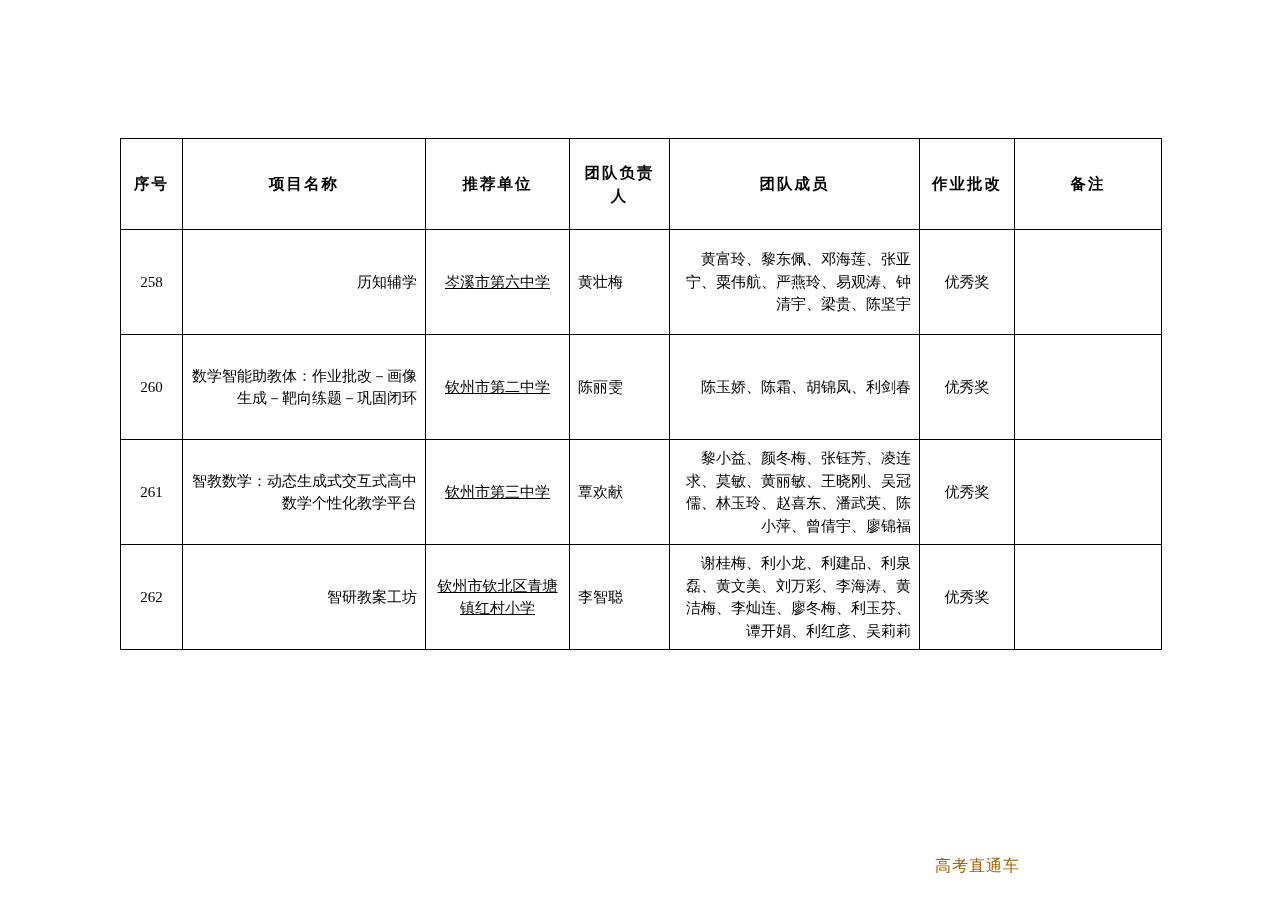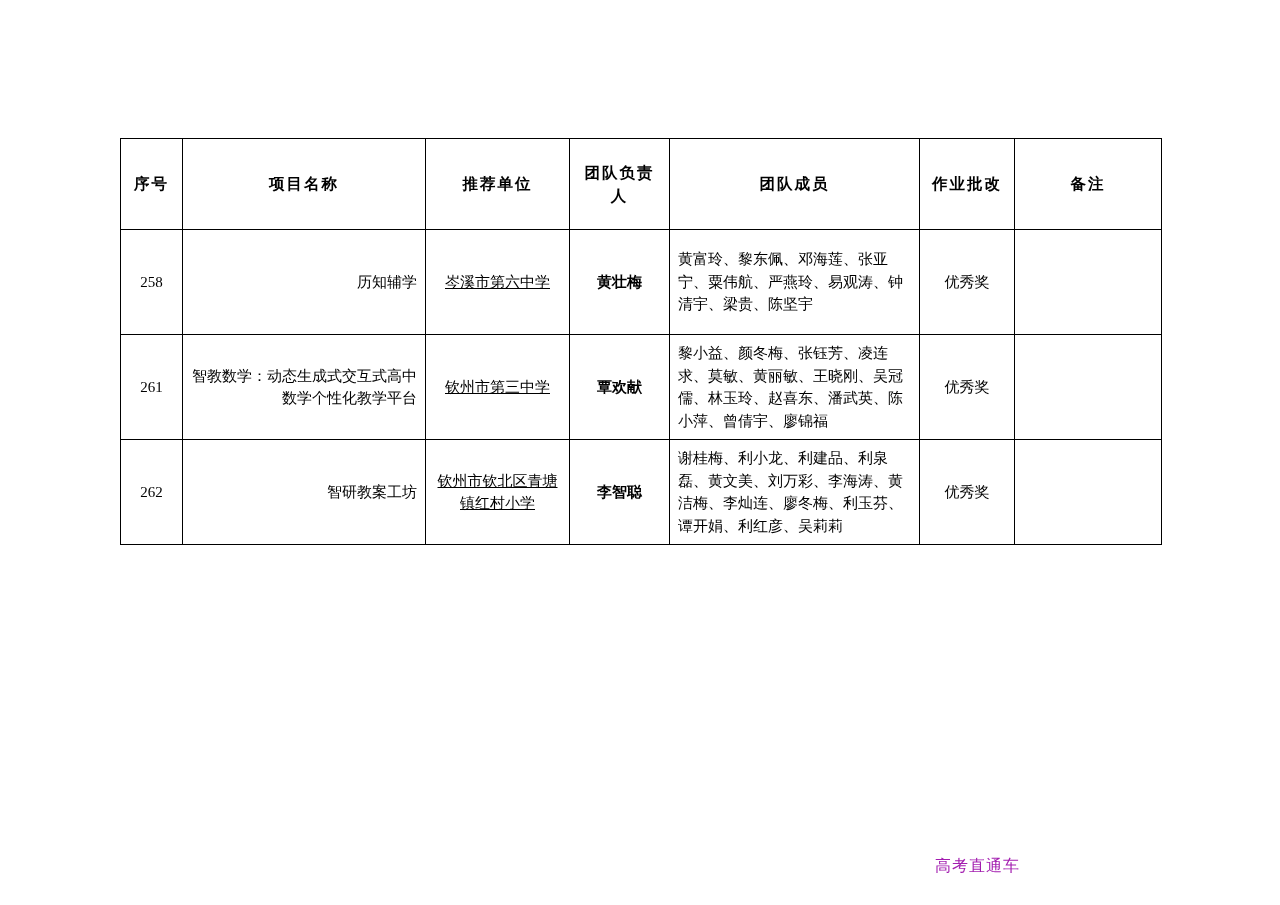--- a/index.html
+++ b/index.html
@@ -62,42 +62,40 @@
     text-align: right;
     padding-left: 10px;
     line-height: 1.55;
   }
   .c-unit {
     text-align: center;
     line-height: 1.55;
     text-decoration: underline;
   }
   .c-leader {
-    text-align: center;
-    font-weight: bold;
   }
   .c-members {
-    text-align: left;
+    text-align: right;
     padding-left: 10px;
     line-height: 1.6;
   }
   .c-level {
     text-align: center;
   }
   .c-remark {
     text-align: center;
   }
   .row-tall td { height: 92px; }
 
   .watermark {
     position: absolute;
     right: 48px;
     bottom: 28px;
     font-size: 16px;
-    color: #a21caf;
+    color: #a16207;
     letter-spacing: 1px;
     font-family: "Liberation Sans", sans-serif;
   }
 </style>
 </head>
 <body>
 
 <div class="page">
 
   <table class="award-table">
@@ -125,20 +123,29 @@
       <tr class="row-tall">
         <td class="c-no">258</td>
         <td class="c-name">历知辅学</td>
         <td class="c-unit">岑溪市第六中学</td>
         <td class="c-leader">黄壮梅</td>
         <td class="c-members">黄富玲、黎东佩、邓海莲、张亚宁、粟伟航、严燕玲、易观涛、钟清宇、梁贵、陈坚宇</td>
         <td class="c-level">优秀奖</td>
         <td class="c-remark"></td>
       </tr>
       <tr class="row-tall">
+        <td class="c-no">260</td>
+        <td class="c-name">数学智能助教体：作业批改－画像生成－靶向练题－巩固闭环</td>
+        <td class="c-unit">钦州市第二中学</td>
+        <td class="c-leader">陈丽雯</td>
+        <td class="c-members">陈玉娇、陈霜、胡锦凤、利剑春</td>
+        <td class="c-level">优秀奖</td>
+        <td class="c-remark"></td>
+      </tr>
+      <tr class="row-tall">
         <td class="c-no">261</td>
         <td class="c-name">智教数学：动态生成式交互式高中数学个性化教学平台</td>
         <td class="c-unit">钦州市第三中学</td>
         <td class="c-leader">覃欢献</td>
         <td class="c-members">黎小益、颜冬梅、张钰芳、凌连求、莫敏、黄丽敏、王晓刚、吴冠儒、林玉玲、赵喜东、潘武英、陈小萍、曾倩宇、廖锦福</td>
         <td class="c-level">优秀奖</td>
         <td class="c-remark"></td>
       </tr>
       <tr class="row-tall">
         <td class="c-no">262</td>

